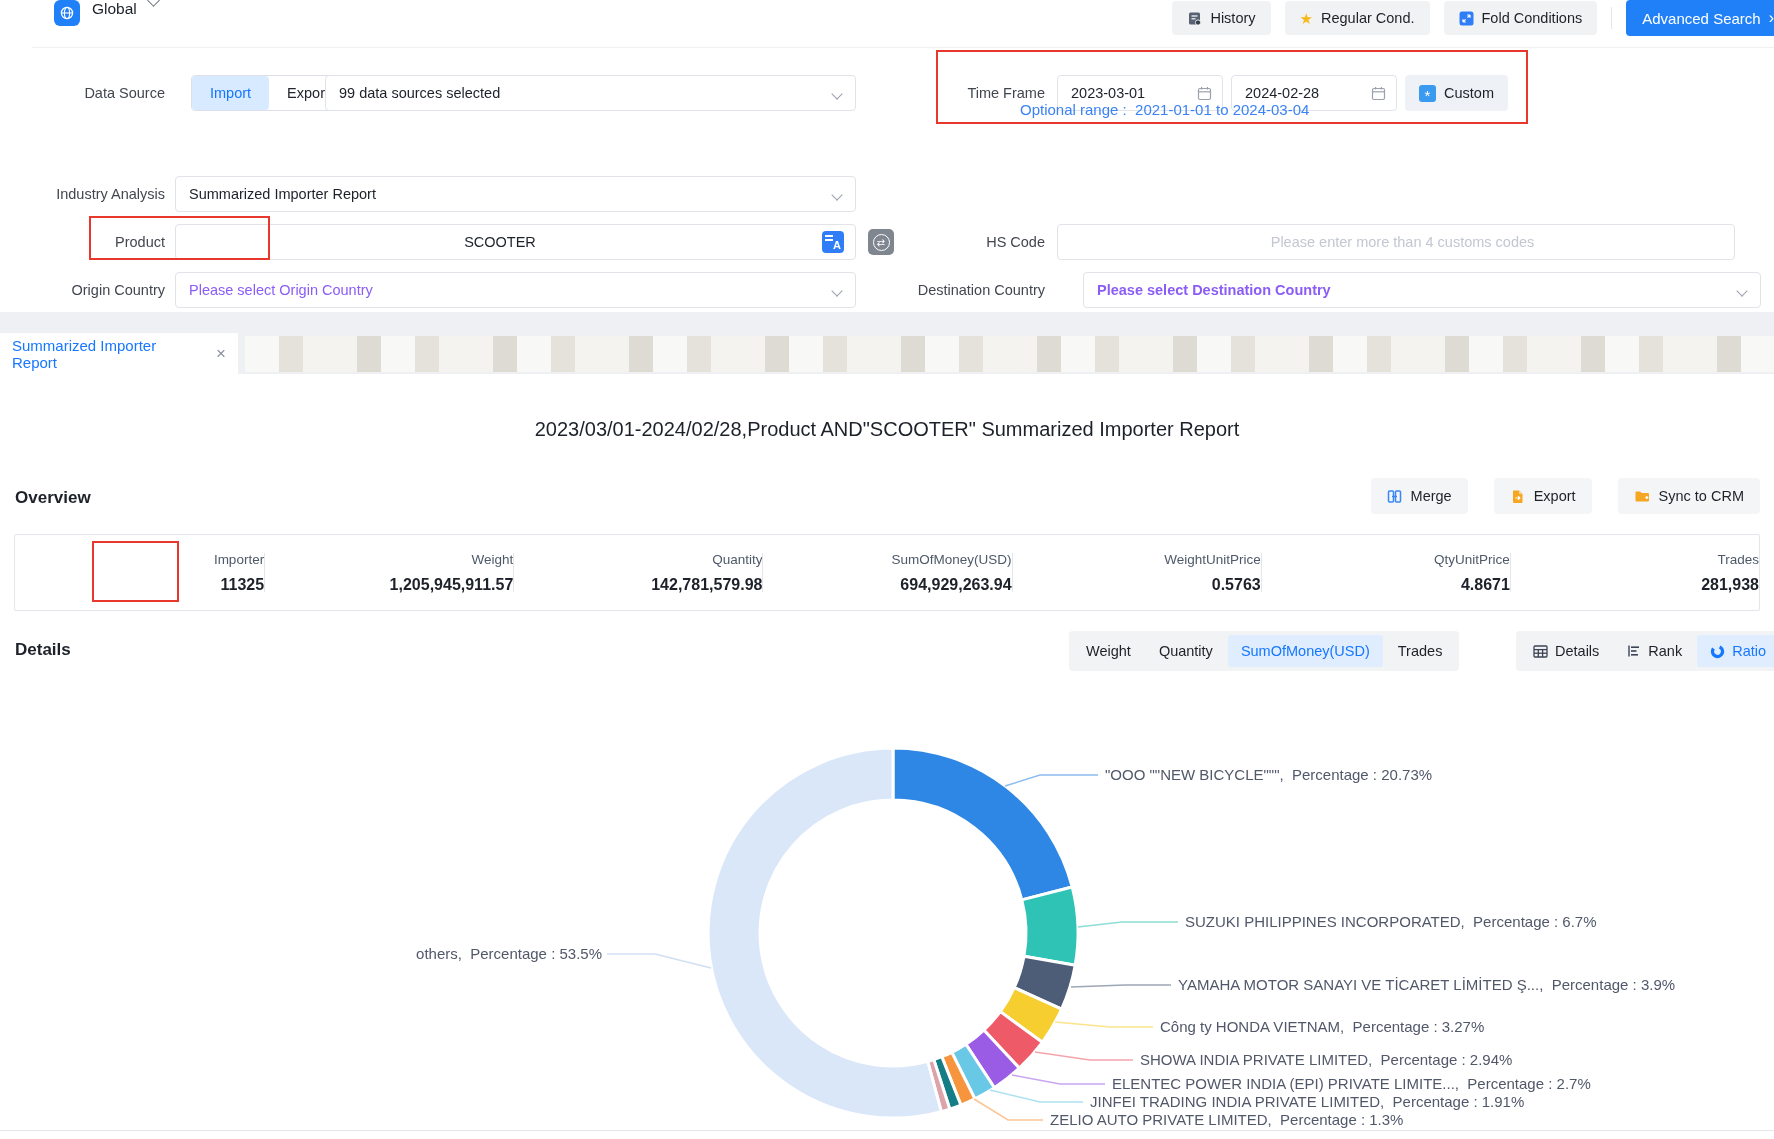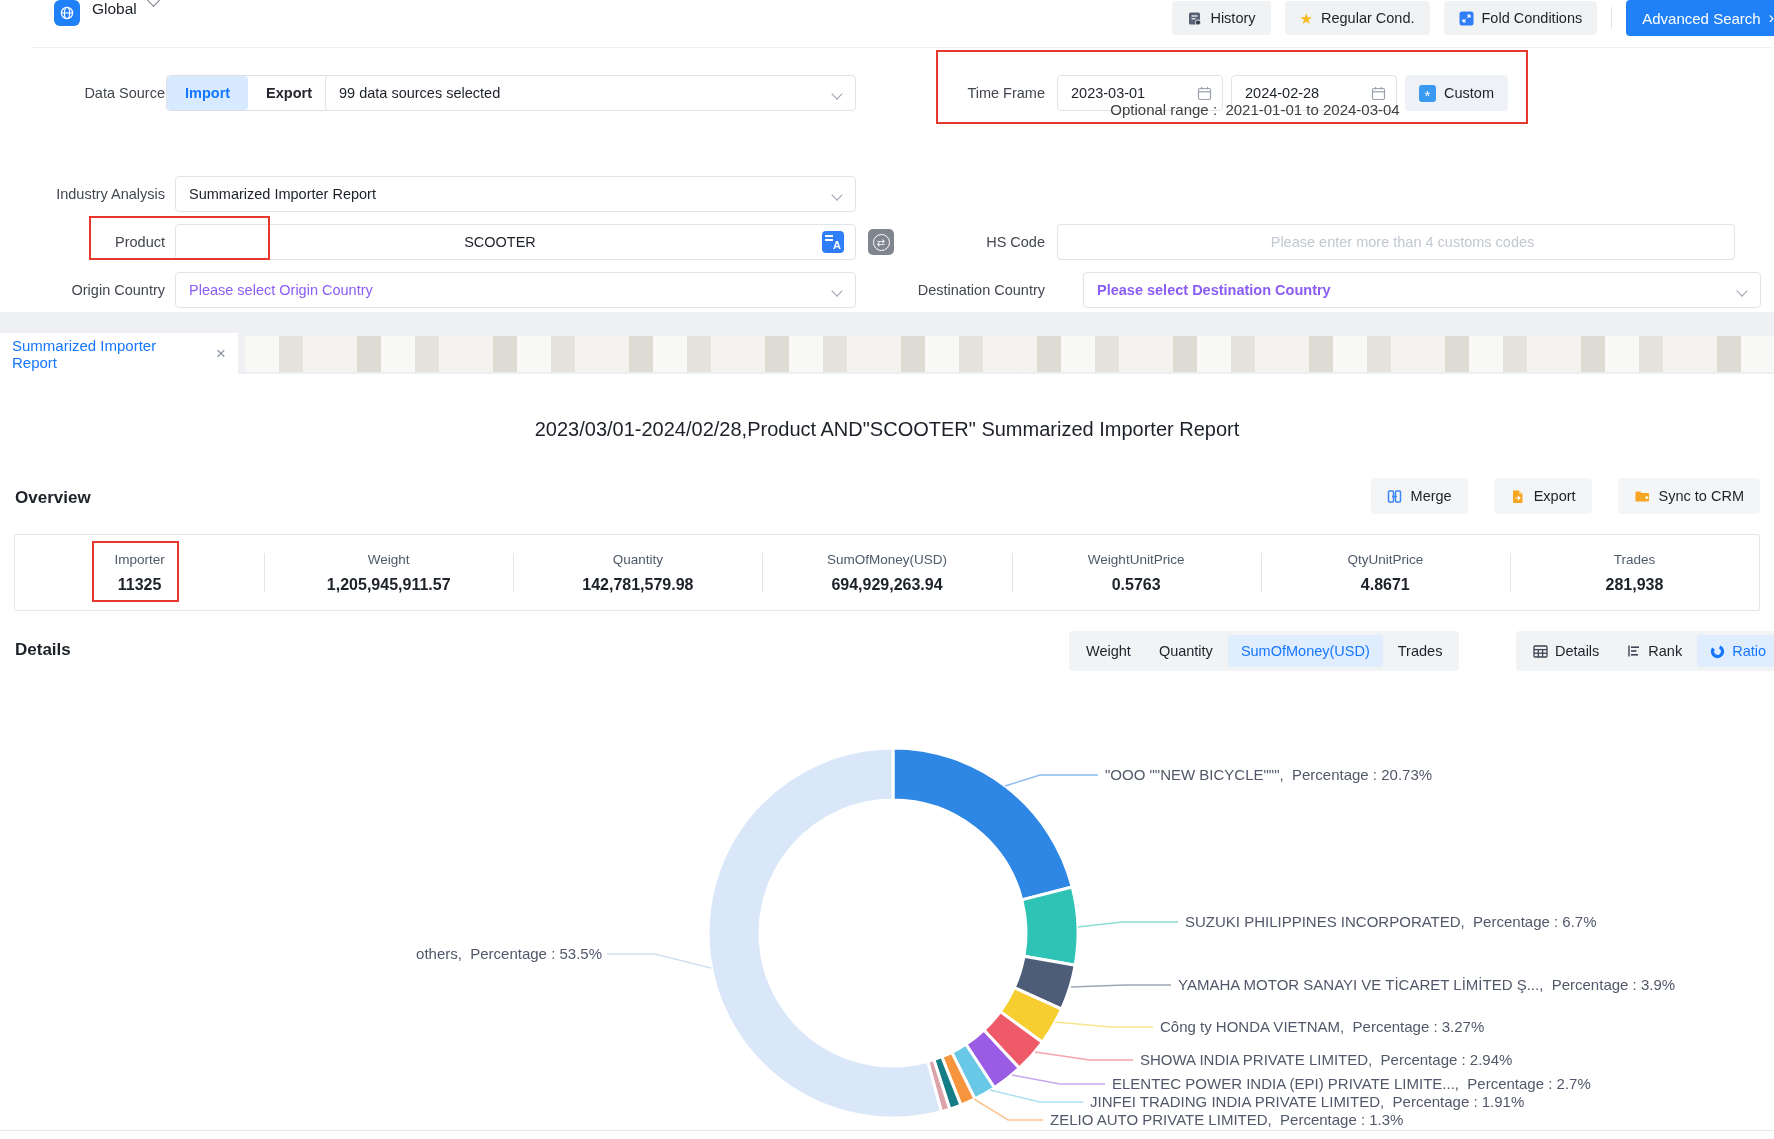--- a/index.html
+++ b/index.html
@@ -29,25 +29,25 @@
   .flabel { position:absolute; width:165px; text-align:right; font-size:14.5px; color:#42474f; line-height:36px; }
   .flabel.right { left:880px; width:165px; }
   .ctrl { position:absolute; height:36px; border:1px solid #e0e3e8; border-radius:4px; background:#fff;
           display:flex; align-items:center; font-size:14.5px; }
   .ctrl .val { padding-left:13px; color:#1d2129; }
   .ctrl .ph  { padding-left:13px; color:#8b5cf6; }
   .ctrl .sel-chev { position:absolute; right:14px; top:14px; width:8px; height:8px;
                     border-right:1.5px solid #9aa1ad; border-bottom:1.5px solid #9aa1ad; transform:rotate(45deg); }
   input.ctrl { padding-left:13px; color:#1d2129; font-family:inherit; font-size:14.5px; outline:none; display:block;text-align:center; }
   input.ctrl::placeholder { color:#c2c7d0; }
-  .seg { position:absolute; left:166px; top:0; height:36px; border:1px solid #dcdfe6; border-radius:4px;
-         display:flex; overflow:hidden; background:#fff;font-weight:bold; }
+  .seg { position:absolute; left:191px; top:0; height:36px; border:1px solid #dcdfe6; border-radius:4px;
+         display:flex; overflow:hidden; background:#fff; }
   .seg-item { padding:0 18px; font-size:14.5px; display:flex; align-items:center; cursor:pointer; background:#fff; color:#23262e; }
   .seg-item.active { background:#d8eaff; color:#1577ff; border-radius:4px; }
-  .red-note { position:absolute; left:1020px; top:53px; width:470px; text-align:center; color:#404040; font-size:15px; white-space:pre; }
+  .red-note { position:absolute; left:1020px; top:53px; width:470px; color:#3b82f6; font-size:15px; white-space:pre; }
   .red-box { position:absolute; border:2px solid #e8382d; pointer-events:none; z-index:5; }
   .cal-wrap { position:absolute; right:10px; top:10px; }
   .mini-btn { position:absolute; display:flex; align-items:center; justify-content:center; cursor:pointer; }
   .i-translate { width:22px; height:22px; border-radius:4px; background:#2f7ef7; color:#fff; font-size:11px;
                  font-weight:bold; display:flex; align-items:flex-end; justify-content:flex-end; padding:2px 3px; position:relative; }
   .i-translate::before { content:""; position:absolute; left:3px; top:4px; width:8px; height:2px; background:#fff;
                          box-shadow:0 4px 0 #fff; }
   .i-exact { width:26px; height:26px; border-radius:5px; background:#80868f; }
   .i-exact span { width:17px; height:17px; border:1.5px solid #fff; border-radius:50%; color:#fff; font-size:10px;
                   display:flex; align-items:center; justify-content:center; }
@@ -85,21 +85,21 @@
   
   .content { position:absolute; left:0; top:374px; width:1774px; height:765px; background:#fff; }
   .report-title { position:absolute; left:0; top:44px; width:1774px; text-align:center; font-size:20px;
                   color:#1d2129; font-weight:500; }
   .sec-heading { position:absolute; font-size:17px; font-weight:bold; color:#1d2129; }
   .ov-btns { position:absolute; right:14px; top:104px; display:flex; gap:26px; }
   .ov-btn { height:36px; background:#f4f5f7; border:none; border-radius:4px; padding:0 16px; font-size:14.5px;
             color:#1d2129; display:flex; align-items:center; gap:9px; cursor:pointer; font-family:inherit; }
   .stats-card { position:absolute; left:14px; top:160px; width:1746px; height:77px; border:1px solid #e5e6eb;
                 border-radius:2px; background:#fff; display:flex; }
-  .stat-cell { flex:1; position:relative; display:flex; flex-direction:column; align-items:center; justify-content:center; gap:9px; }
+  .stat-cell { flex:1; position:relative; display:flex; flex-direction:column; align-items:flex-end; justify-content:center; gap:9px; }
   .stat-cell + .stat-cell::before { content:""; position:absolute; left:0; top:18px; bottom:18px; width:1px; background:#e5e6eb; }
   .stat-label { font-size:13.5px; color:#4e5969; }
   .stat-value { font-size:16px; font-weight:bold; color:#1d2129; }
 
   .toggle-group { position:absolute; top:257px; height:40px; background:#f2f3f5; border-radius:4px; padding:4px;
                   display:flex; gap:2px; }
   .tg-item { height:32px; border:none; background:transparent; border-radius:3px; padding:0 13px; font-size:14.5px;
              color:#1d2129; display:flex; align-items:center; gap:7px; cursor:pointer; font-family:inherit; white-space:nowrap; }
   .tg-item.active { background:#e0edff; color:#1677ff; }
 

